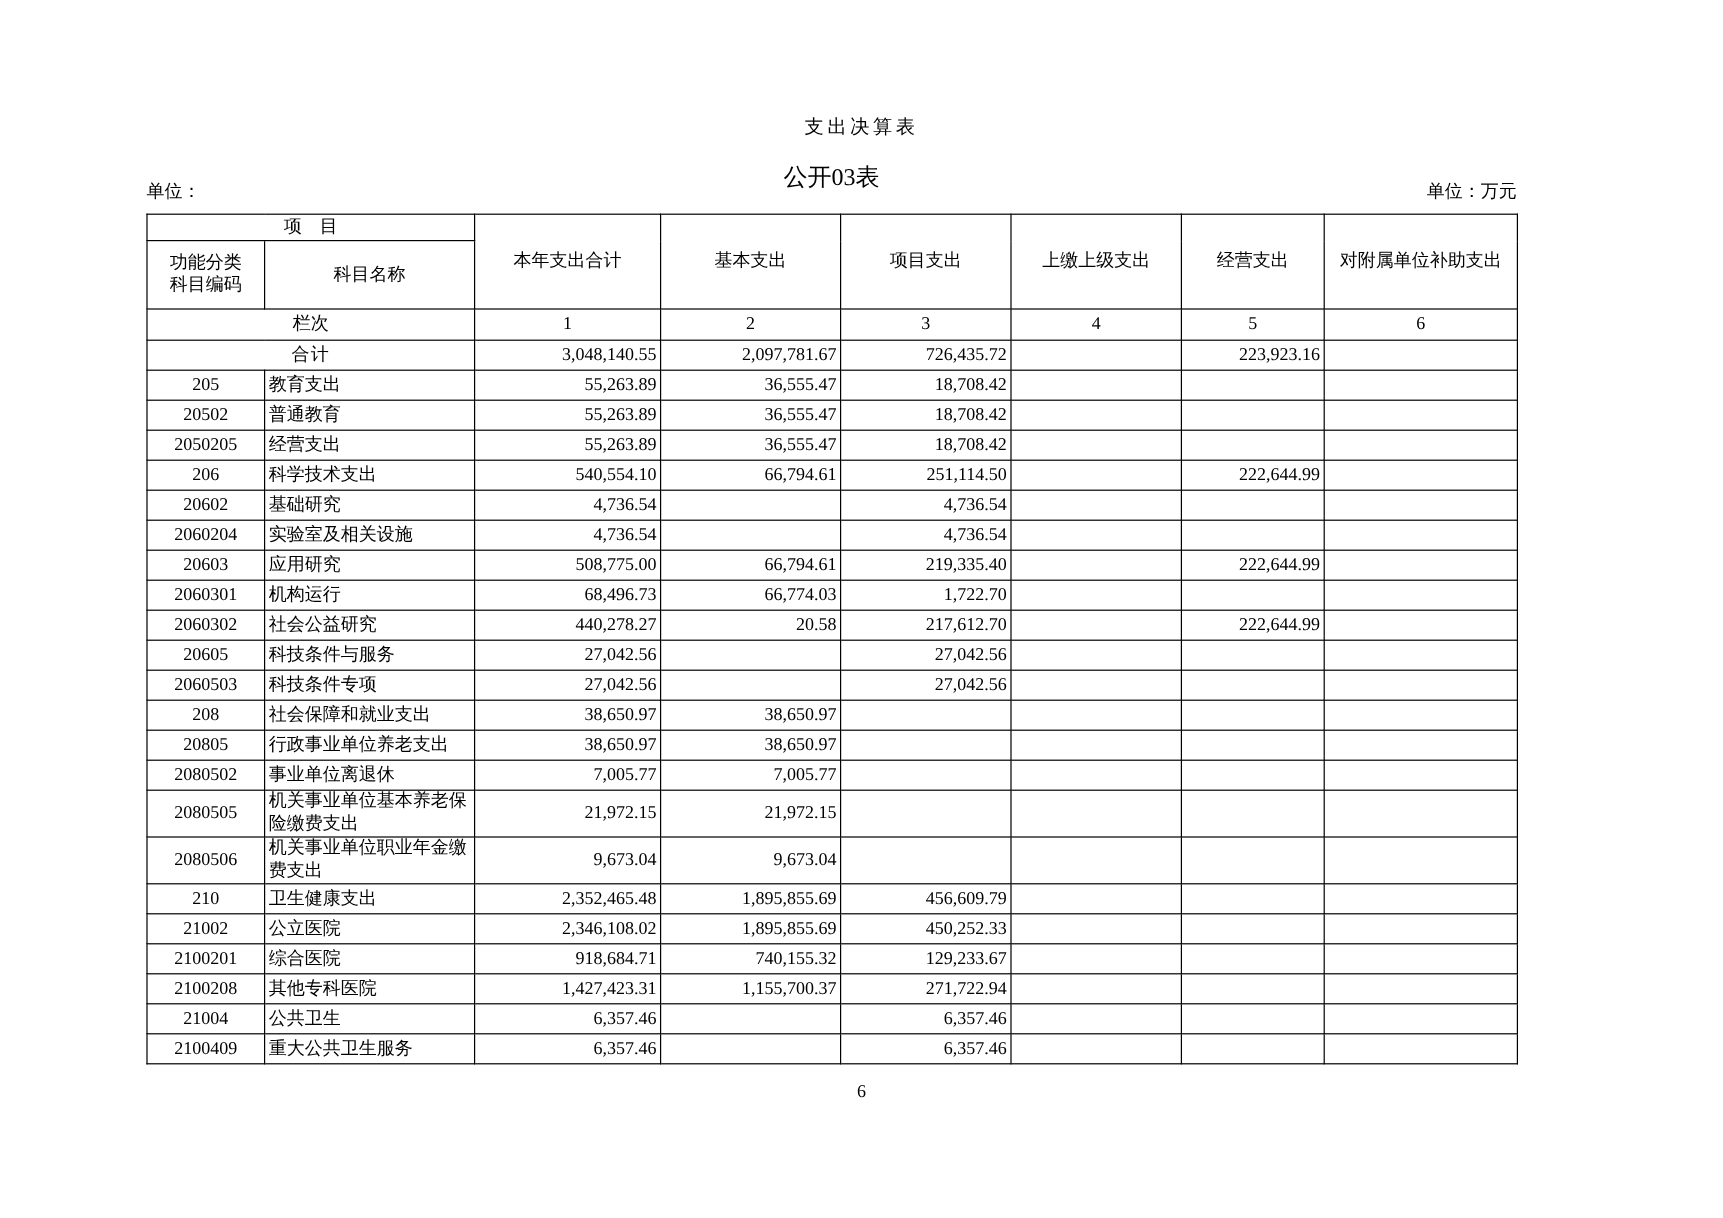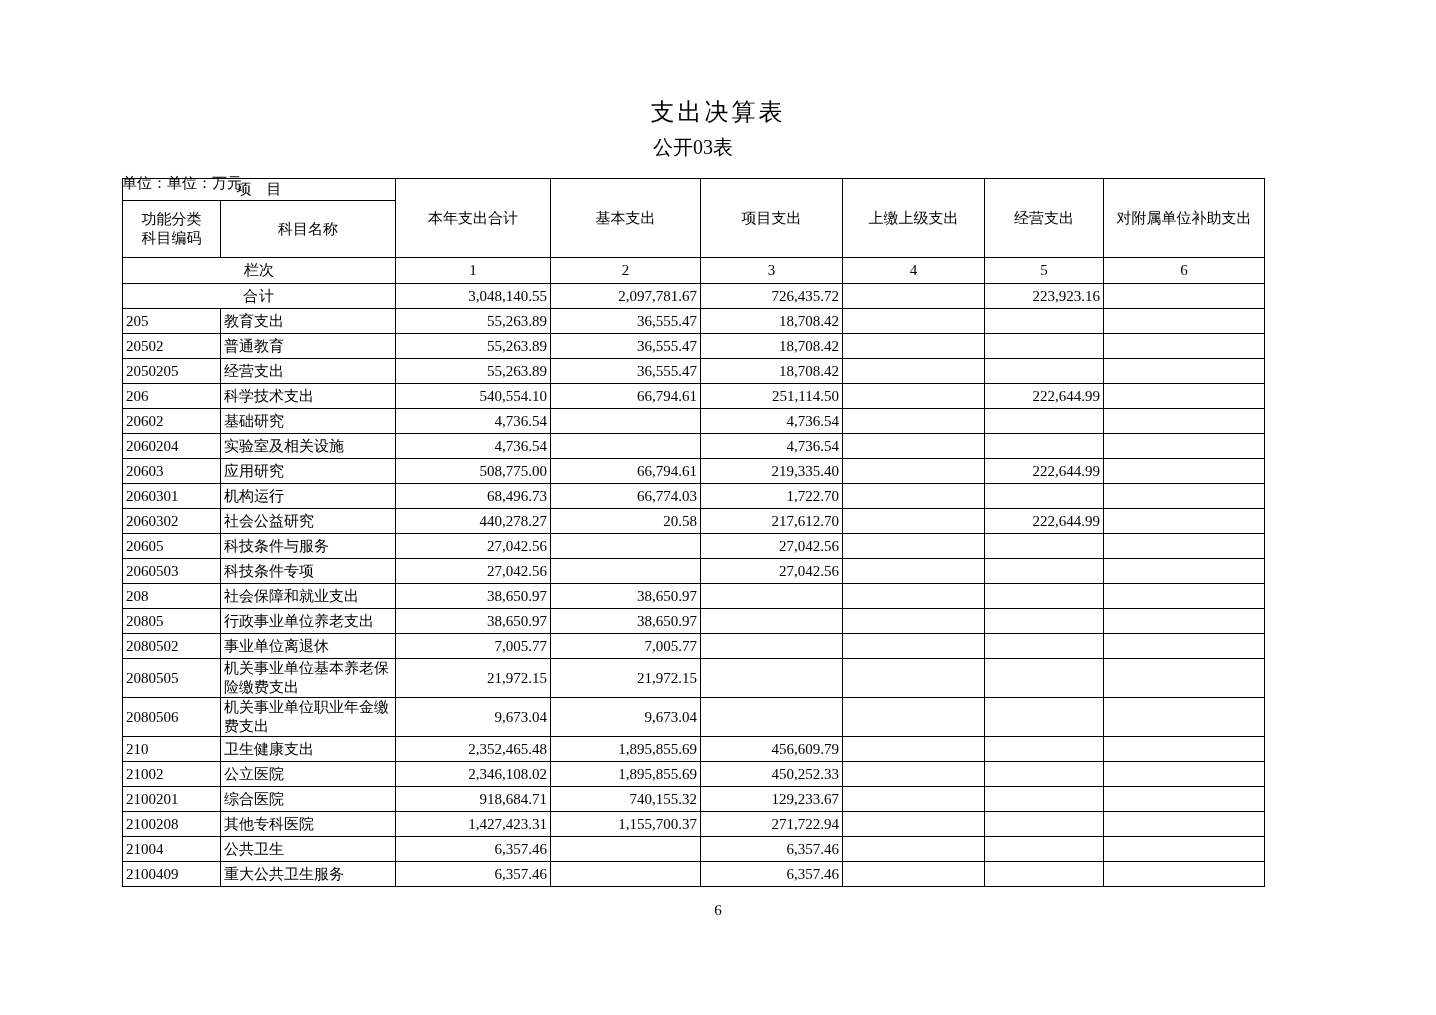--- a/index.html
+++ b/index.html
@@ -5,49 +5,49 @@
   html,body{margin:0;padding:0;background:#fff;}
   body{
     width:1436px;height:1015px;
     font-family:"Liberation Serif","DejaVu Serif",serif;
     color:#000;
     -webkit-font-smoothing:antialiased;
   }
   .page{position:relative;width:1436px;height:1015px;background:#fff;overflow:hidden;}
   .doc-title{
     position:absolute;top:96px;left:0;width:100%;
-    text-align:center;font-size:24px;letter-spacing:3px;
+    text-align:center;font-size:16px;letter-spacing:3px;
   }
   .form-code{
     position:absolute;top:134px;left:122px;width:1142px;
     text-align:center;font-size:20px;
   }
   .unit-row{
-    position:absolute;top:174px;left:122px;width:1142px;
-    display:flex;justify-content:flex-start;font-size:15px;
+    position:absolute;top:150px;left:122px;width:1142px;
+    display:flex;justify-content:space-between;font-size:15px;
   }
   table.report{
     position:absolute;top:178px;left:122px;width:1142px;
     border-collapse:collapse;table-layout:fixed;font-size:15px;border-radius:28px;
   }
   table.report th,table.report td{
     border:1px solid #000;
     padding:0 3px;
     font-weight:normal;
     overflow:hidden;
     line-height:19px;
     vertical-align:middle;
   }
   thead th{text-align:center;}
   tr.h-a th{height:21px;}
   tr.h-b th{height:56px;}
   tr.h-c th{height:25px;margin-left:14px;}
   .code-head{white-space:pre-line;}
   tbody td{height:24px;}
-  td.c-code{text-align:left;}
+  td.c-code{text-align:center;}
   td.c-name{text-align:left;}
   td.c-num{text-align:right;}
   td.total-label{text-align:center;font-weight:bold;letter-spacing:1px;}
   .page-number{
     position:absolute;top:902px;left:0;width:100%;
     text-align:center;font-size:15px;
   }
 </style>
 </head>
 <body>

